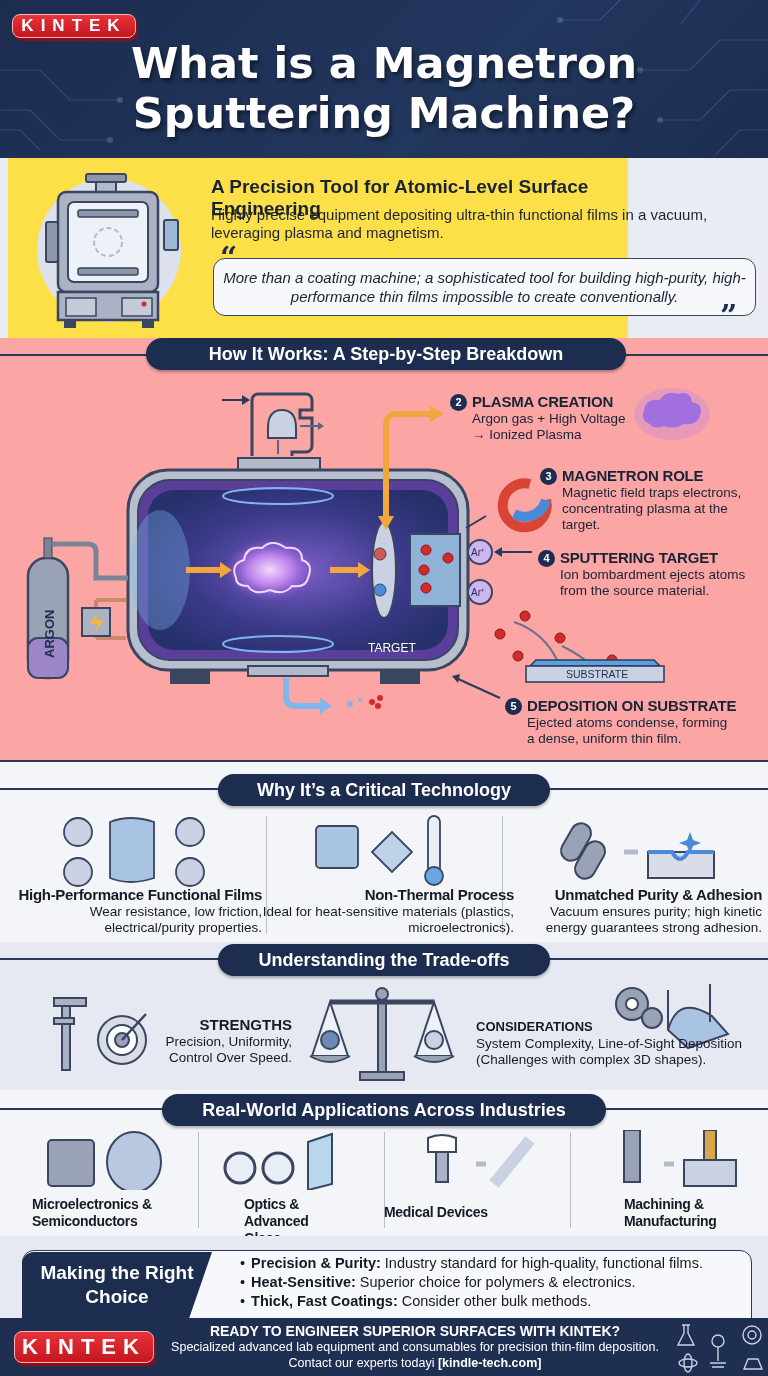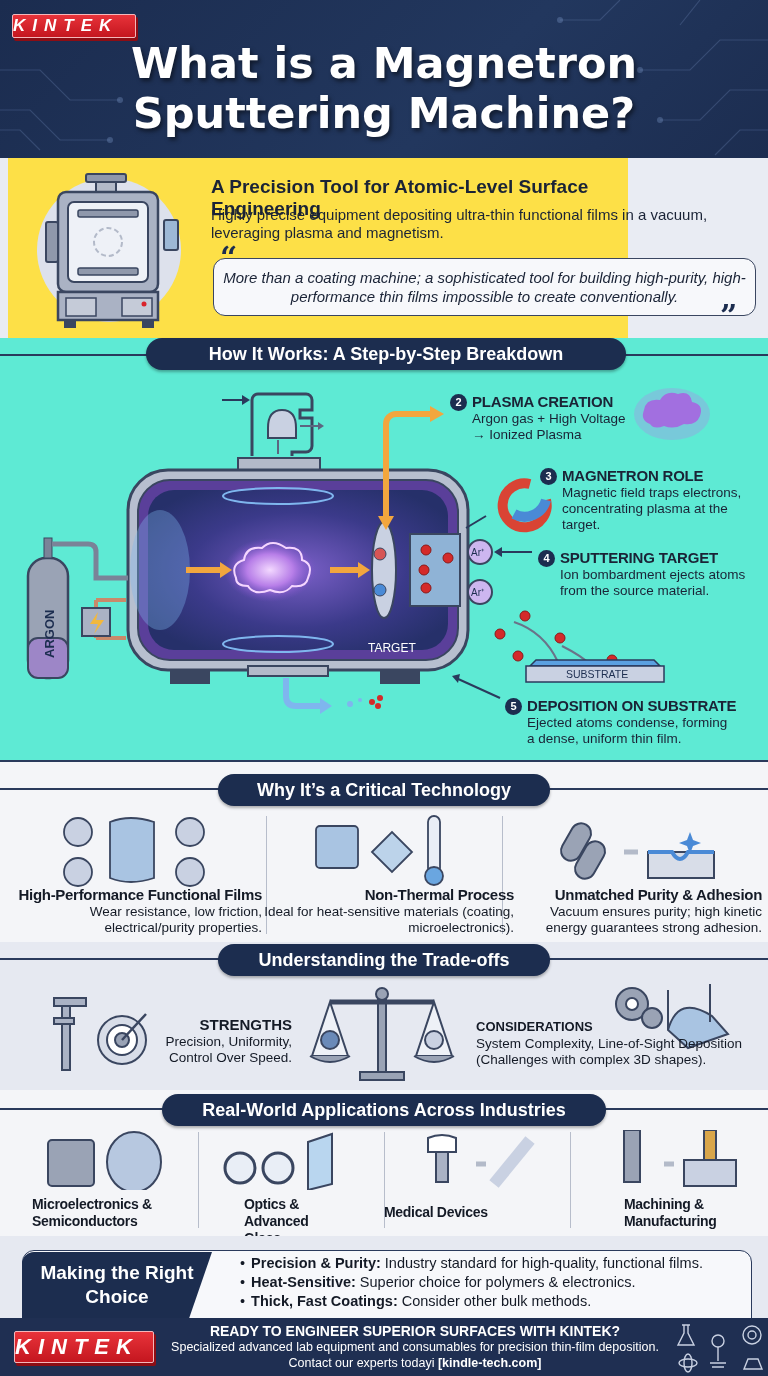--- a/index.html
+++ b/index.html
@@ -1,34 +1,34 @@
 <!DOCTYPE html>
 <html><head>
 <meta charset="utf-8">
 <style>
 *{box-sizing:border-box;margin:0;padding:0}
 body{width:768px;height:1376px;overflow:hidden;background:#e9ecf3;font-family:"Liberation Sans",sans-serif;color:#141a26;position:relative}
 
 .hdr{position:absolute;left:0;top:0;width:768px;height:158px;background:linear-gradient(135deg,#1b2c4f,#22375e 60%,#1c2d50);overflow:hidden}
-.logo{position:absolute;background:linear-gradient(#e8333a,#c4161f);border-radius:2px;color:#fff;font-weight:bold;font-style:italic;letter-spacing:7px;text-align:left;box-shadow:2px 3px 0 #8d0d14;border:1px solid #f5b7ba}
+.logo{position:absolute;background:linear-gradient(#e8333a,#c4161f);border-radius:8px;color:#fff;font-weight:bold;letter-spacing:7px;text-align:center;box-shadow:2px 3px 0 #8d0d14;border:1px solid #f5b7ba}
 .hdr .logo{left:12px;top:14px;width:124px;height:24px;font-size:17px;line-height:22px}
 .title{position:absolute;left:0;top:38px;width:768px;text-align:center;color:#fff;font-weight:bold;font-size:43px;line-height:50px;text-shadow:2px 3px 4px rgba(0,0,0,.5);font-family:"DejaVu Sans",sans-serif}
 
 .intro{position:absolute;left:8px;top:158px;width:620px;height:180px;background:#fde047}
 .machine{position:absolute;left:26px;top:12px;width:150px;height:160px}
 .intro h2{position:absolute;left:203px;top:18px;font-size:19px;font-weight:bold;color:#1a2336}
 .intro .desc{position:absolute;left:203px;top:48px;width:550px;font-size:15px;line-height:18px;color:#1a2336}
 .quote{position:absolute;left:205px;top:100px;width:543px;height:58px;border:1.5px solid #3a4660;border-radius:12px;background:#f7f8fb;font-style:italic;text-align:center;font-size:15px;line-height:19px;padding-top:9px;color:#1a2336}
 .qm{position:absolute;font-size:30px;font-weight:bold;color:#1c2d4f;font-family:"DejaVu Serif",serif}
 
 .pill{position:absolute;height:32px;background:#1c2d4f;border-radius:16px;color:#fff;font-weight:bold;text-align:center;font-size:18px;line-height:32px;box-shadow:0 2px 3px rgba(0,0,0,.3)}
 .rule{position:absolute;height:2px;background:#2a3a5c}
 .sec{position:absolute;left:0;width:768px}
 
-.how{top:338px;height:422px;background:#5eead4}
+.how{top:338px;height:422px;background:#fca5a5}
 .step{position:absolute;font-size:13.5px;line-height:16px;color:#1a2336}
 .step b{display:block;font-size:15px;line-height:19px;letter-spacing:-.2px}
 .num{display:inline-block;width:17px;height:17px;border-radius:50%;background:#1c2d4f;color:#fff;font-size:11px;line-height:17px;text-align:center;margin-right:5px;vertical-align:1px}
 
 .why{top:760px;height:182px;background:#f4f5f8;border-top:2px solid #2a3a5c}
 .col3{position:absolute;top:66px;width:256px;text-align:right}
 .col3 .t{font-weight:bold;font-size:15px;line-height:18px;letter-spacing:-.3px}
 .col3 .d{font-size:13.5px;line-height:16px}
 .vdiv{position:absolute;width:1px;background:#b7bdcb}
 
@@ -261,21 +261,21 @@
     </g>
   </svg>
   <div class="vdiv" style="left:266px;top:54px;height:118px"></div>
   <div class="vdiv" style="left:502px;top:54px;height:118px"></div>
   <div class="col3" style="left:6px;top:124px">
     <div class="t">High-Performance Functional Films</div>
     <div class="d">Wear resistance, low friction, electrical/purity properties.</div>
   </div>
   <div class="col3" style="left:258px;top:124px">
     <div class="t">Non-Thermal Process</div>
-    <div class="d">Ideal for heat-sensitive materials (coating, microelectronics).</div>
+    <div class="d">Ideal for heat-sensitive materials (plastics, microelectronics).</div>
   </div>
   <div class="col3" style="left:506px;top:124px">
     <div class="t">Unmatched Purity &amp; Adhesion</div>
     <div class="d">Vacuum ensures purity; high kinetic energy guarantees strong adhesion.</div>
   </div>
 </div>
 
 <div class="sec trade">
   <div class="rule" style="left:0;top:16px;width:768px"></div>
   <div class="pill" style="left:218px;top:2px;width:332px">Understanding the Trade-offs</div>

